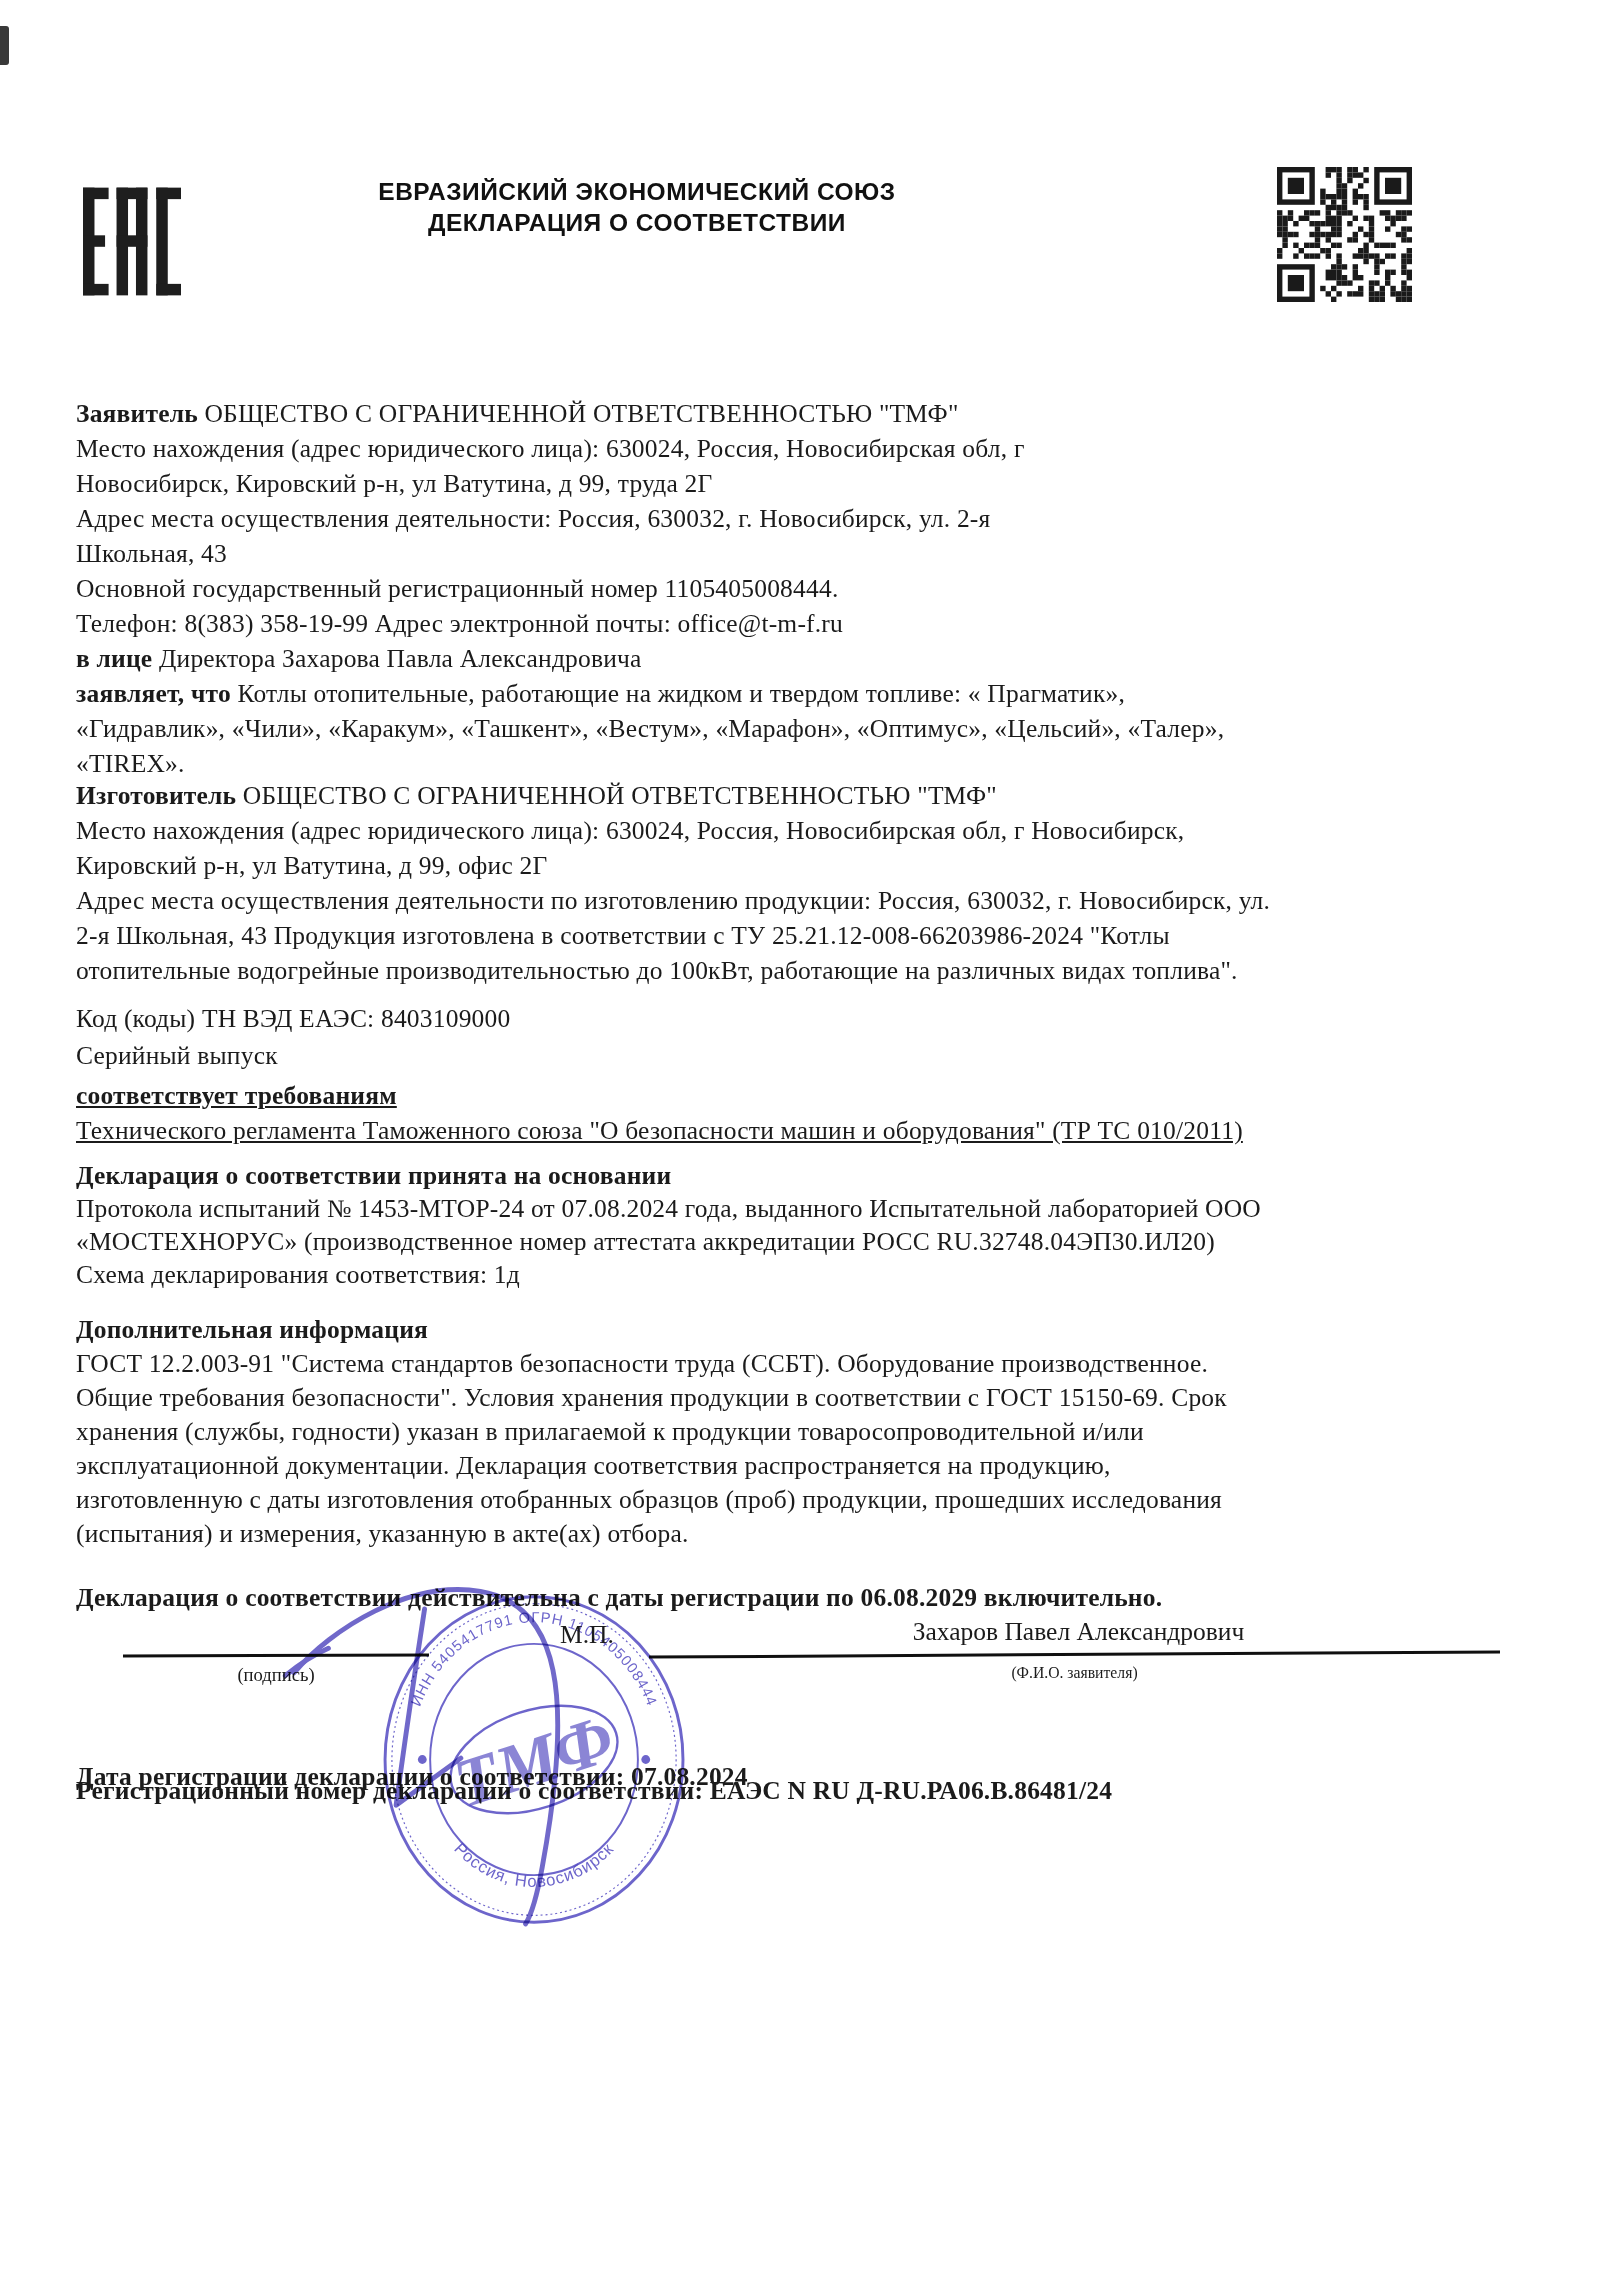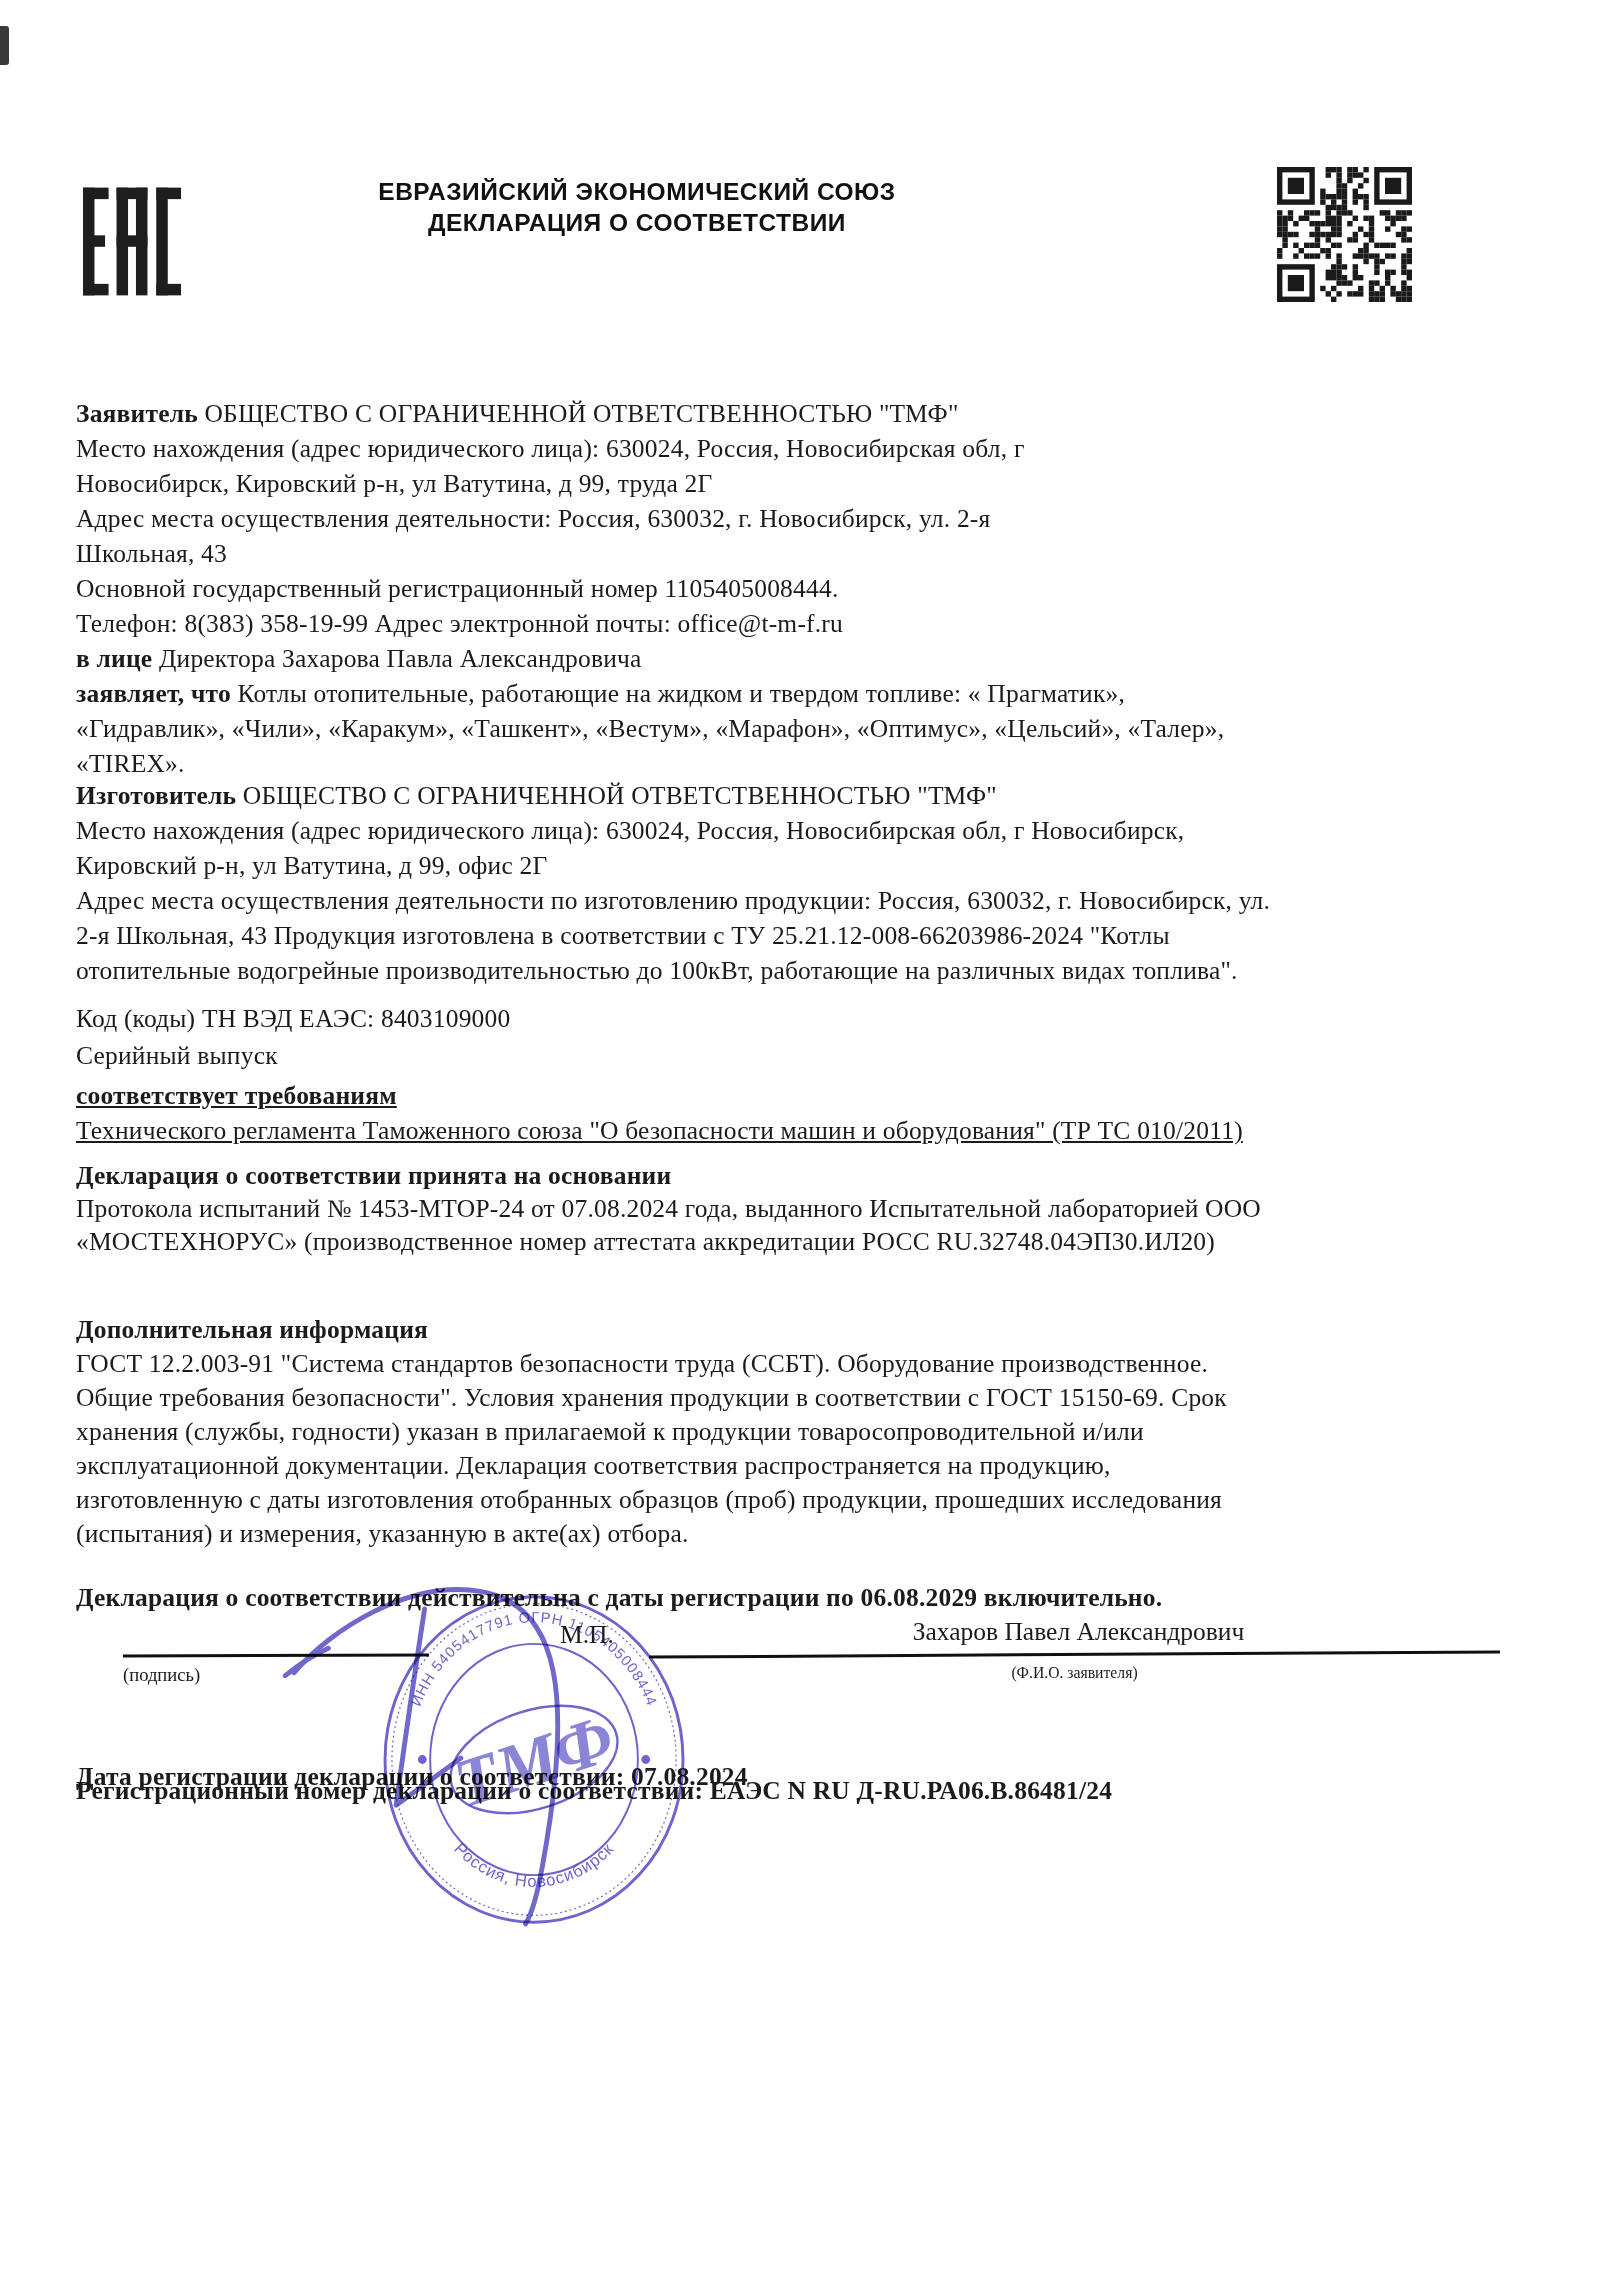--- a/index.html
+++ b/index.html
@@ -10,21 +10,21 @@
              line-height:31px;letter-spacing:0.5px;color:#111;}
   .eac-logo{position:absolute;left:83px;top:180px;}
   .qr{position:absolute;left:1277px;top:167px;}
   .tblock{position:absolute;left:76px;white-space:nowrap;font-size:25.5px;letter-spacing:0.2px;z-index:2;}
   .tline{white-space:nowrap;}
   .b{font-weight:bold;}
   .mp{position:absolute;left:560px;top:1620px;font-size:25.5px;z-index:6;}
   .sig-line{position:absolute;height:2.9px;background:#101010;z-index:2;}
   .line-left{left:123px;top:1654px;width:306px;transform:rotate(-.2deg);}
   .line-right{left:649px;top:1653px;width:851px;transform:rotate(-.35deg);}
-  .cap-podpis{position:absolute;left:123px;top:1664px;width:306px;text-align:left;font-size:18.6px;z-index:2;}
+  .cap-podpis{position:absolute;left:123px;top:1664px;width:306px;text-align:center;font-size:18.6px;z-index:2;}
   .fio-name{position:absolute;left:647px;top:1617px;width:863px;text-align:center;font-size:25.5px;z-index:2;}
   .cap-fio{position:absolute;left:649px;top:1664px;width:851px;text-align:center;font-size:15.7px;z-index:2;}
   .reg-line{position:absolute;left:76px;white-space:nowrap;font-size:25.5px;font-weight:bold;letter-spacing:0.2px;z-index:2;}
   .reg-num{top:1776px;}
   .reg-date{top:1762px;}
   .stamp-svg{position:absolute;left:377px;top:1588px;z-index:4;mix-blend-mode:multiply;}
   .sign-svg{position:absolute;left:248px;top:1558px;z-index:5;mix-blend-mode:multiply;}
   .scan-smudge{position:absolute;left:0;top:25.5px;width:8.8px;height:39px;background:#161616;
                border-radius:0 2.9px 2.9px 0;opacity:.85;}
 </style>
@@ -308,20 +308,21 @@
         <div class="tline">Серийный выпуск</div>
       </div>
       <div class="tblock" style="top: 1078px; line-height: 35px; text-decoration: underline;">
         <div class="tline b">соответствует требованиям</div>
         <div class="tline">Технического регламента Таможенного союза "О безопасности машин и оборудования" (ТР ТС 010/2011)</div>
       </div>
       <div class="tblock" style="top: 1159px; line-height: 33px;">
         <div class="tline b">Декларация о соответствии принята на основании</div>
         <div class="tline">Протокола испытаний № 1453-МТОР-24 от 07.08.2024 года, выданного Испытательной лабораторией ООО</div>
         <div class="tline">«МОСТЕХНОРУС» (производственное номер аттестата аккредитации РОСС RU.32748.04ЭП30.ИЛ20)</div>
+        <div class="tline">Схема декларирования соответствия: 1д</div>
       </div>
       <div class="tblock" style="top: 1313px; line-height: 34px;">
         <div class="tline b">Дополнительная информация</div>
         <div class="tline">ГОСТ 12.2.003-91 "Система стандартов безопасности труда (ССБТ). Оборудование производственное.</div>
         <div class="tline">Общие требования безопасности". Условия хранения продукции в соответствии с ГОСТ 15150-69. Срок</div>
         <div class="tline">хранения (службы, годности) указан в прилагаемой к продукции товаросопроводительной и/или</div>
         <div class="tline">эксплуатационной документации. Декларация соответствия распространяется на продукцию,</div>
         <div class="tline">изготовленную с даты изготовления отобранных образцов (проб) продукции, прошедших исследования</div>
         <div class="tline">(испытания) и измерения, указанную в акте(ах) отбора.</div>
       </div>

